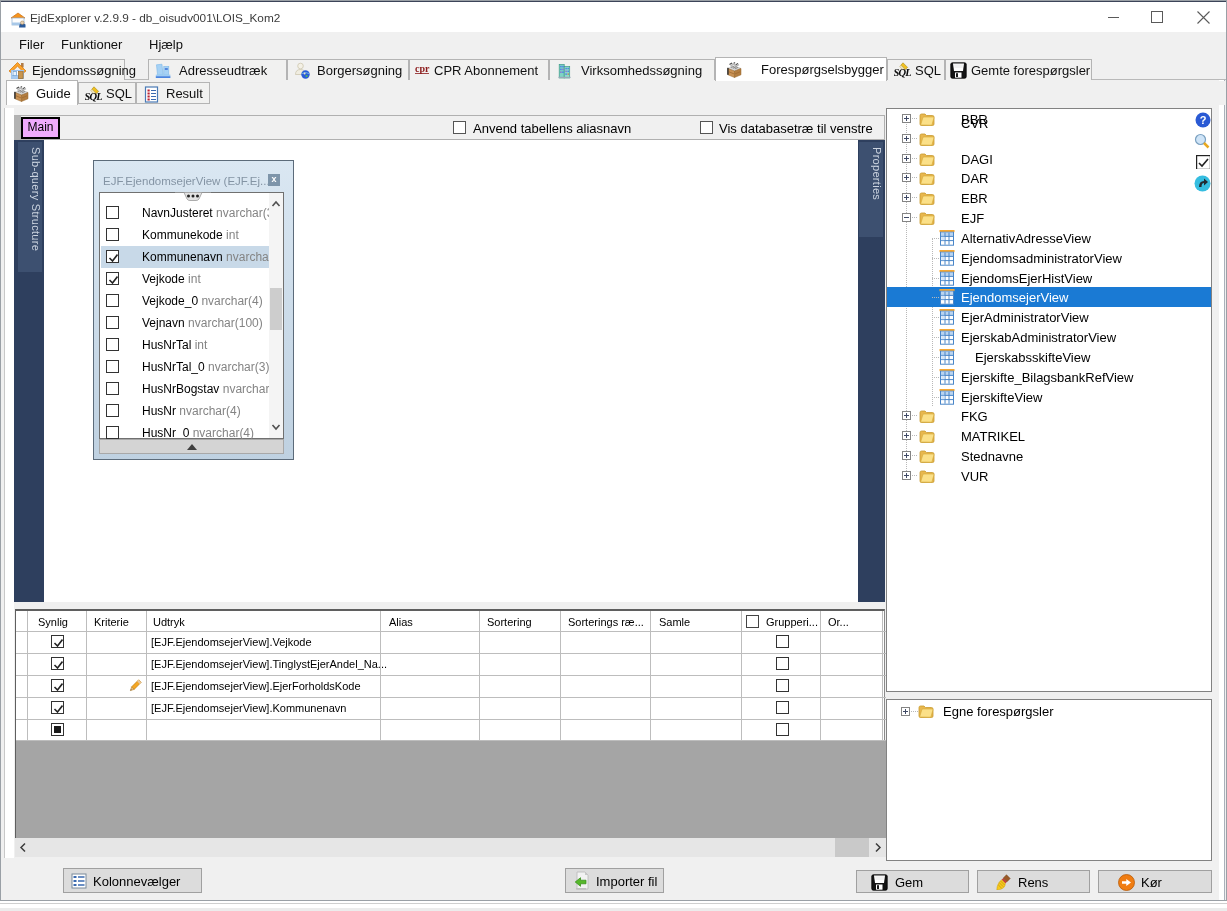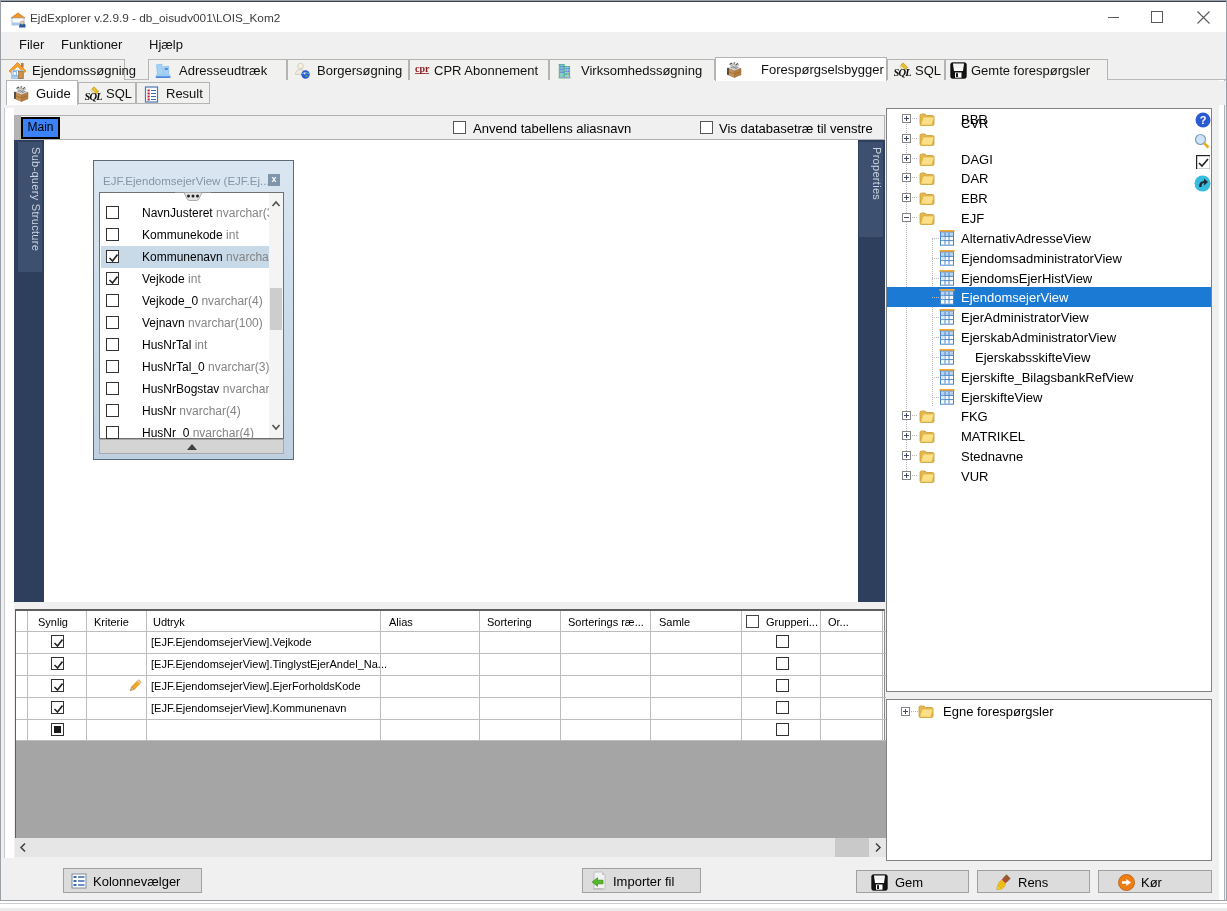--- a/index.html
+++ b/index.html
@@ -12,21 +12,21 @@
 #title-text { left:29px; top:9px; font-size:11.8px; color:#3b3b3b; }
 #menubar { left:1px; top:32px; width:1225px; height:25px; background:#f0f0f0; font-size:13px; color:#111; }
 #menubar span { position:absolute; top:5px; }
 .trow { left:1px; width:1225px; background:#f0f0f0; }
 #trow1 { top:57px; height:23px; border-bottom:1px solid #b9b9b9; }
 #trow2 { top:81px; height:24px; }
 .tab { position:absolute; height:22px; border:1px solid #b4b4b4; border-bottom:none; background:#f1f1f0; font-size:13px; color:#111; white-space:nowrap; }
 .tab.active { background:#ffffff; z-index:5; }
 .tab .lbl { position:absolute; }
 #topbar { left:14px; top:115px; width:871px; height:25px; background:#f0f0f0; border:1px solid #b0b0b0; border-left:7px solid #b3b3b3; }
-#maintab { left:21px; top:117px; width:39px; height:22px; background:#3b82f6; border:2px solid #000; font-size:12px; color:#000; text-align:center; line-height:17px; }
+#maintab { left:21px; top:117px; width:39px; height:22px; background:#f0abfc; border:2px solid #000; font-size:12px; color:#000; text-align:center; line-height:17px; }
 .hcb { position:absolute; width:13px; height:13px; background:#fff; border:1px solid #555; }
 .hlbl { position:absolute; font-size:13px; color:#000; top:121px; }
 #navyL { left:14px; top:140px; width:30px; height:462px; background:#2e3f5e; }
 #navyR { left:858px; top:140px; width:27px; height:462px; background:#2e3f5e; }
 .vtab { position:absolute; background:#3d5070; color:#ccd4e0; font-size:11px; writing-mode:vertical-rl; letter-spacing:0.3px; }
 #canvas { left:44px; top:140px; width:814px; height:462px; background:#ffffff; }
 #fpanel { left:93px; top:160px; width:201px; height:300px; background:linear-gradient(#dae7f2,#bfd1e1); border:1px solid #5c6b7a; z-index:3; }
 #fp-title { left:9px; top:14px; width:166px; font-size:11.5px; color:#8494a4; white-space:nowrap; overflow:hidden; }
 #fp-close { left:174px; top:13px; width:12px; height:12px; background:#7e95aa; color:#fff; font-size:9px; text-align:center; line-height:11px; font-weight:bold; }
 #fp-list { left:5px; top:31px; width:185px; height:247px; background:#fff; border:1px solid #707070; }
@@ -154,21 +154,21 @@
 <span class="lbl" style="left:45px;top:4px;">Forespørgselsbygger</span>
   </div>
 <div class="tab abs" style="left:887px;top:59px;width:58px;height:21px;">
 <svg class="abs" style="left:6px;top:2px;width:17px;height:17px;" viewBox="0 0 17 17">
       <path d="M9 0.8 L13.6 5.4 L11.2 7.6 L6.8 3.2 Z" fill="#f0c020" stroke="#a88a10" stroke-width="0.6"></path>
 <path d="M6.8 3.2 L11.2 7.6 L9.2 8.2 L5.6 4.8 Z" fill="#efe6c0" stroke="#b8a050" stroke-width="0.4"></path>
 <text x="-0.5" y="14" font-size="10.5" font-weight="bold" font-style="italic" fill="#0a0a0a" font-family="Liberation Serif" letter-spacing="-0.8">SQL</text>
     </svg>
 <span class="lbl" style="left:27px;top:3px;">SQL</span>
   </div>
-<div class="tab abs" style="left:945px;top:59px;width:163px;height:21px;">
+<div class="tab abs" style="left:945px;top:59px;width:147px;height:21px;">
 <svg class="abs" style="left:4px;top:2px;width:17px;height:17px;" viewBox="0 0 17 17">
       <rect x="0.8" y="0.8" width="15.4" height="15.4" rx="1.5" fill="#141414" stroke="#000" stroke-width="0.8"></rect>
 <polygon points="3,1.5 14,1.5 13,9 4,9" fill="#ffffff"></polygon>
 <polygon points="4,2.2 13.2,2.2 12.6,6 4.6,6" fill="#f2f2f2"></polygon>
 <rect x="5" y="10.5" width="6.5" height="5.2" fill="#ffffff"></rect>
 <rect x="6" y="11.2" width="2" height="3.8" fill="#1a1a1a"></rect>
     </svg>
 <span class="lbl" style="left:25px;top:3px;">Gemte forespørgsler</span>
   </div>
 <div class="tab active abs" style="left:6px;top:80px;width:72px;height:25px;">
@@ -601,21 +601,21 @@
 <div class="btn abs" style="left:63px;top:868px;width:139px;height:25px;">
     <svg class="abs" style="left:7px;top:4px;width:16px;height:16px;" viewBox="0 0 16 16">
       <rect x="1" y="1" width="14" height="14" fill="#fff" stroke="#7a8a9a" stroke-width="1"></rect>
       <rect x="2.5" y="3" width="3" height="2" fill="#3a6ab0"></rect>
       <rect x="2.5" y="7" width="3" height="2" fill="#3a6ab0"></rect>
       <rect x="2.5" y="11" width="3" height="2" fill="#3a6ab0"></rect>
       <path d="M7 4 L13.5 4 M7 8 L13.5 8 M7 12 L13.5 12" stroke="#3a6ab0" stroke-width="1.4"></path>
     </svg>
     <span style="left:29px;top:5px;">Kolonnevælger</span>
   </div>
-<div class="btn abs" style="left:582px;top:868px;width:119px;height:25px;">
+<div class="btn abs" style="left:565px;top:868px;width:99px;height:25px;">
     <svg class="abs" style="left:6px;top:2px;width:20px;height:20px;" viewBox="0 0 20 20">
       <path d="M5 1 L13 1 L16 4 L16 18 L5 18 Z" fill="#f2f2f2" stroke="#b8b8b8" stroke-width="0.8"></path>
       <path d="M13 1 L13 4 L16 4 Z" fill="#c8c8c8"></path>
       <path d="M14 9.2 L8.5 9.2 L8.5 6.7 L3.2 11 L8.5 15.3 L8.5 12.8 L14 12.8 Z" fill="#56b82a" stroke="#2f8a12" stroke-width="0.7"></path>
       <rect x="4" y="17" width="10" height="1.6" fill="#c0c0c0"></rect>
     </svg>
     <span style="left:30px;top:5px;">Importer fil</span>
   </div>
 <div class="btn abs" style="left:856px;top:870px;width:113px;height:23px;">
     <svg class="abs" style="left:14px;top:3px;width:17px;height:17px;" viewBox="0 0 17 17">

